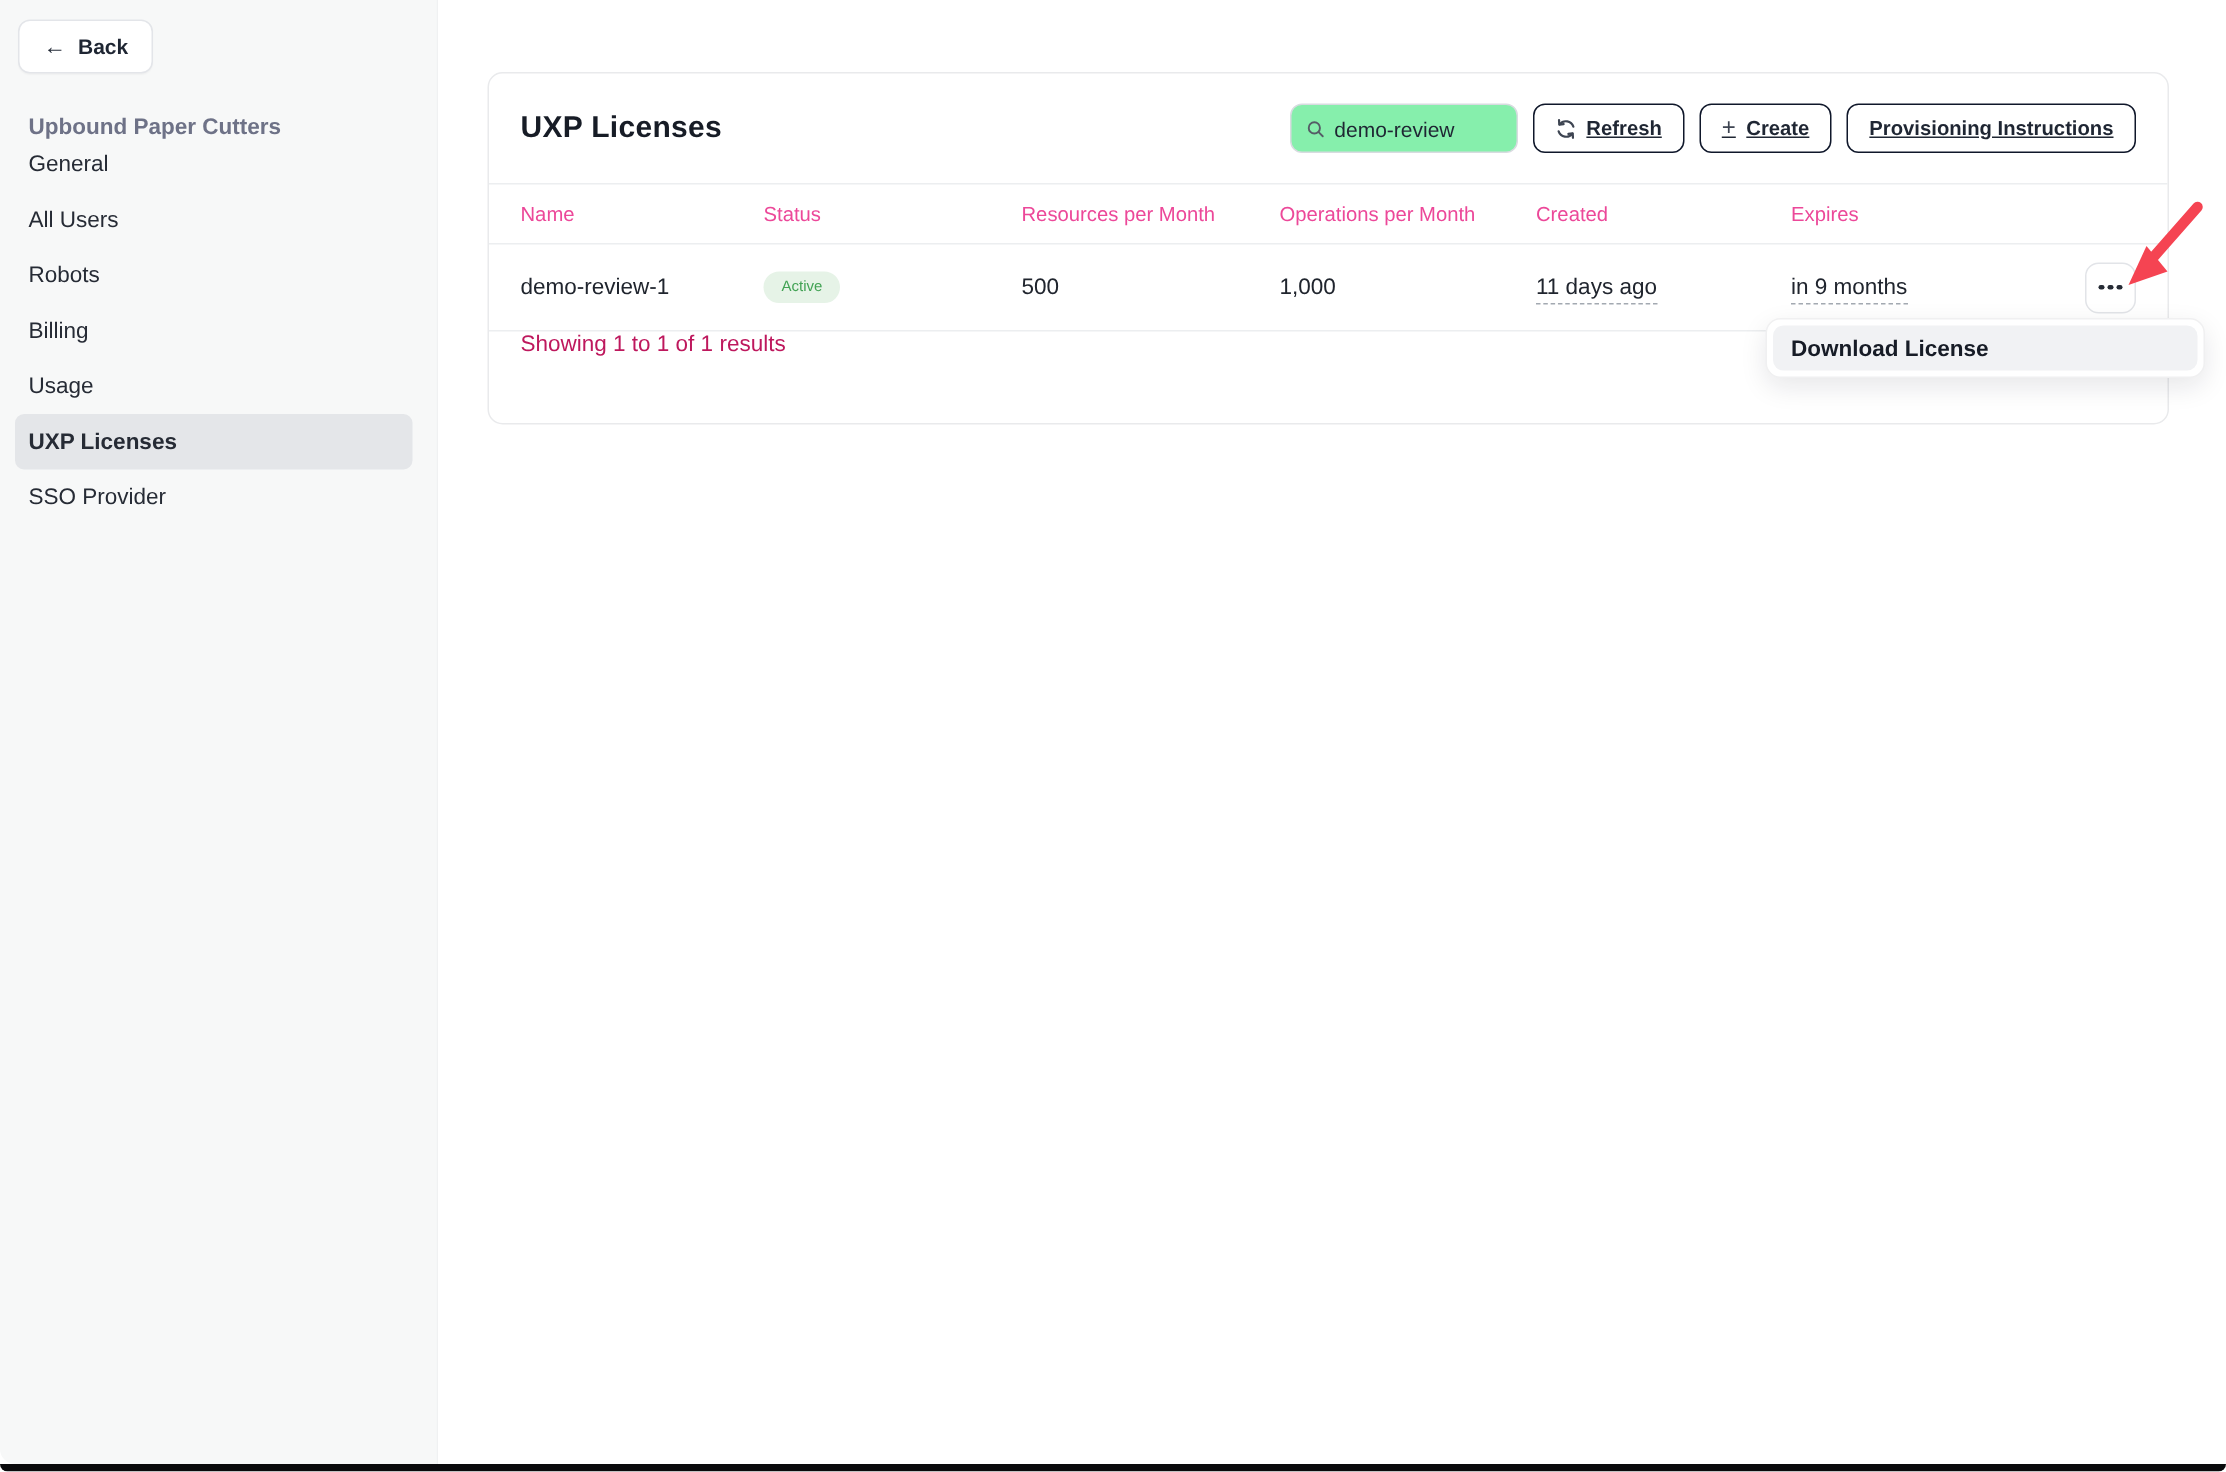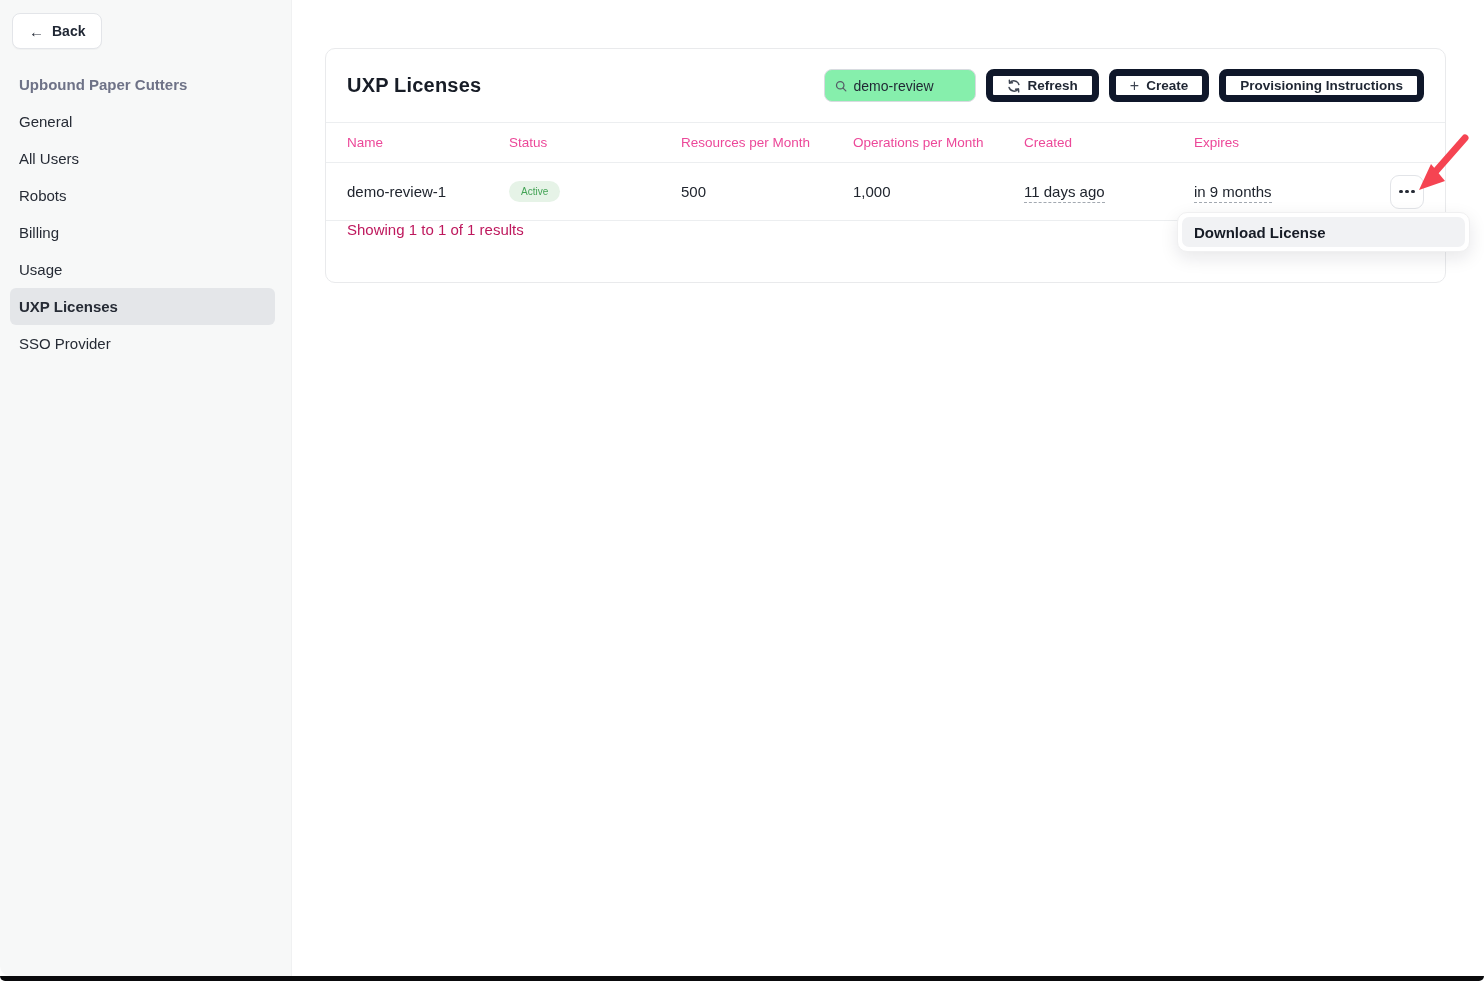--- a/index.html
+++ b/index.html
@@ -24,21 +24,21 @@
     display:inline-flex; align-items:center; gap:8px;
     background:#ffffff; border:1px solid #e3e5e9; border-radius:8px;
     padding:9px 16px; font-size:14px; font-weight:bold; color:#1f2633;
     cursor:pointer; box-shadow:0 1px 1px rgba(20,25,40,0.03);
   }
   .back-arrow { font-size:15px; line-height:1; }
   .org-name {
     position:absolute; left:19px; top:76px;
     font-size:15px; font-weight:bold; color:#6e7287;
   }
-  .nav { position:absolute; left:10px; right:16px; top:103px; list-style:none; }
+  .nav { position:absolute; left:10px; right:16px; top:91px; list-style:none; }
   .nav li {
     height:37px; display:flex; align-items:center;
     padding:0 9px; font-size:15px; color:#262b35;
     border-radius:6px; cursor:pointer;
   }
   .nav li.active { background:#e4e6e9; font-weight:bold; }
 
   
   .card {
     position:absolute; left:325px; top:48px; width:1121px; height:235px;
@@ -55,23 +55,23 @@
   .search-box {
     width:152px; height:33px; border:1px solid #d8dbe0; border-radius:8px;
     display:flex; align-items:center; padding:0 10px; gap:7px; background:#86efac;
   }
   .search-box input {
     border:none; outline:none; width:100%; font-family:inherit;
     font-size:14px; color:#1f2633; background:transparent;
   }
   .btn {
     height:33px; display:inline-flex; align-items:center; gap:7px;
-    padding:0 14px; background:#ffffff; border:7px solid #0f172a;
+    padding:0 14px; background:#ffffff; border:1px solid #0f172a;
     border-radius:8px; font-family:inherit; font-size:13.5px; font-weight:bold;
-    color:#1f2633; cursor:pointer;
+    color:#1f2633; cursor:pointer;text-decoration:underline;
   }
   .btn .glyph { font-weight:normal; font-size:16px; color:#3e4552; line-height:1; }
 
   
   .thead, .trow {
     display:flex; align-items:center; padding:0 21px;
     border-bottom:1px solid #eceef0;
   }
   .thead { height:40px; font-size:13.5px; color:#ec4899; }
   .trow  { height:58px; font-size:15px;  color:#20252e; }

